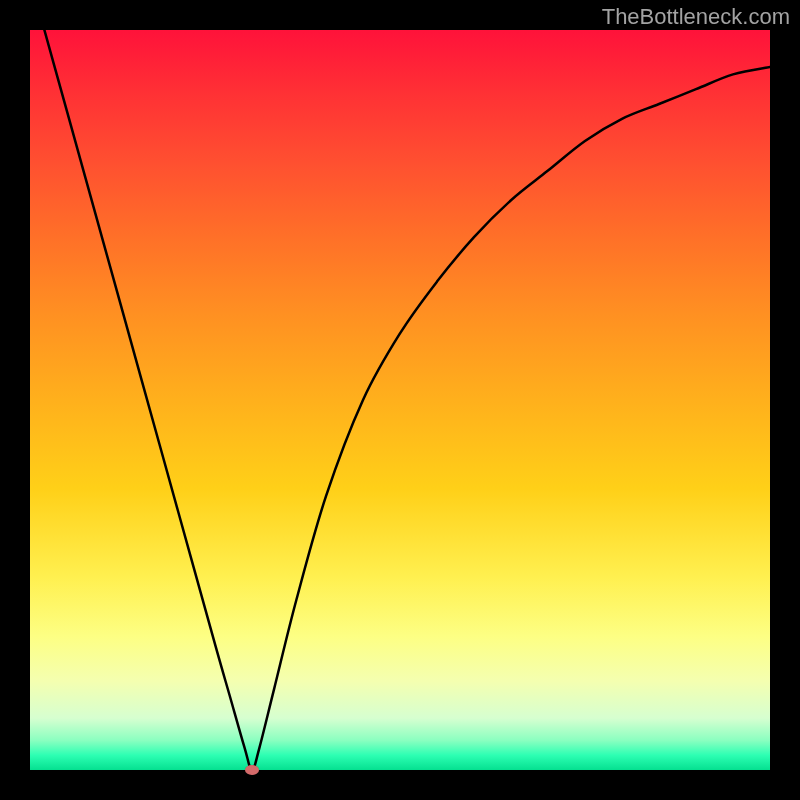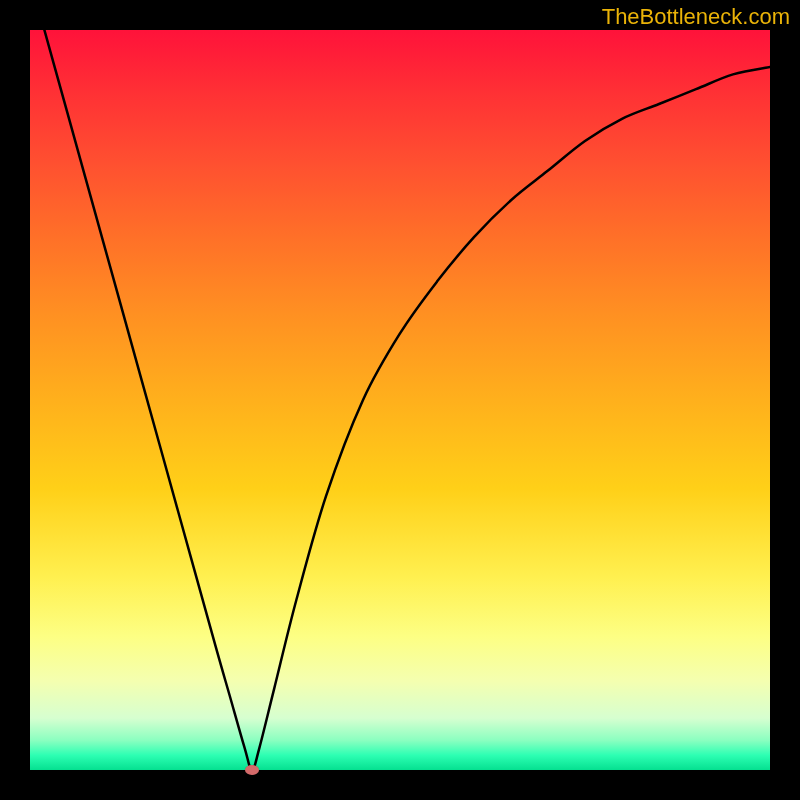--- a/index.html
+++ b/index.html
@@ -29,21 +29,21 @@
        #f4ffb0 88%,
        #d6ffd0 93%,
        #8affc0 96%,
        #2dffb3 98%,
        #05e090 100%);
   }
   .watermark {
     position: absolute;
     top: 4px;
     right: 10px;
-    color: #eab308;
+    color: #a3a3a3;
     font-family: Arial, Helvetica, sans-serif;
     font-size: 22px;
     font-weight: 500;
   }
   .curve-svg {
     position: absolute;
     left: 0; top: 0;
     width: 740px; height: 740px;
   }
   .marker {

